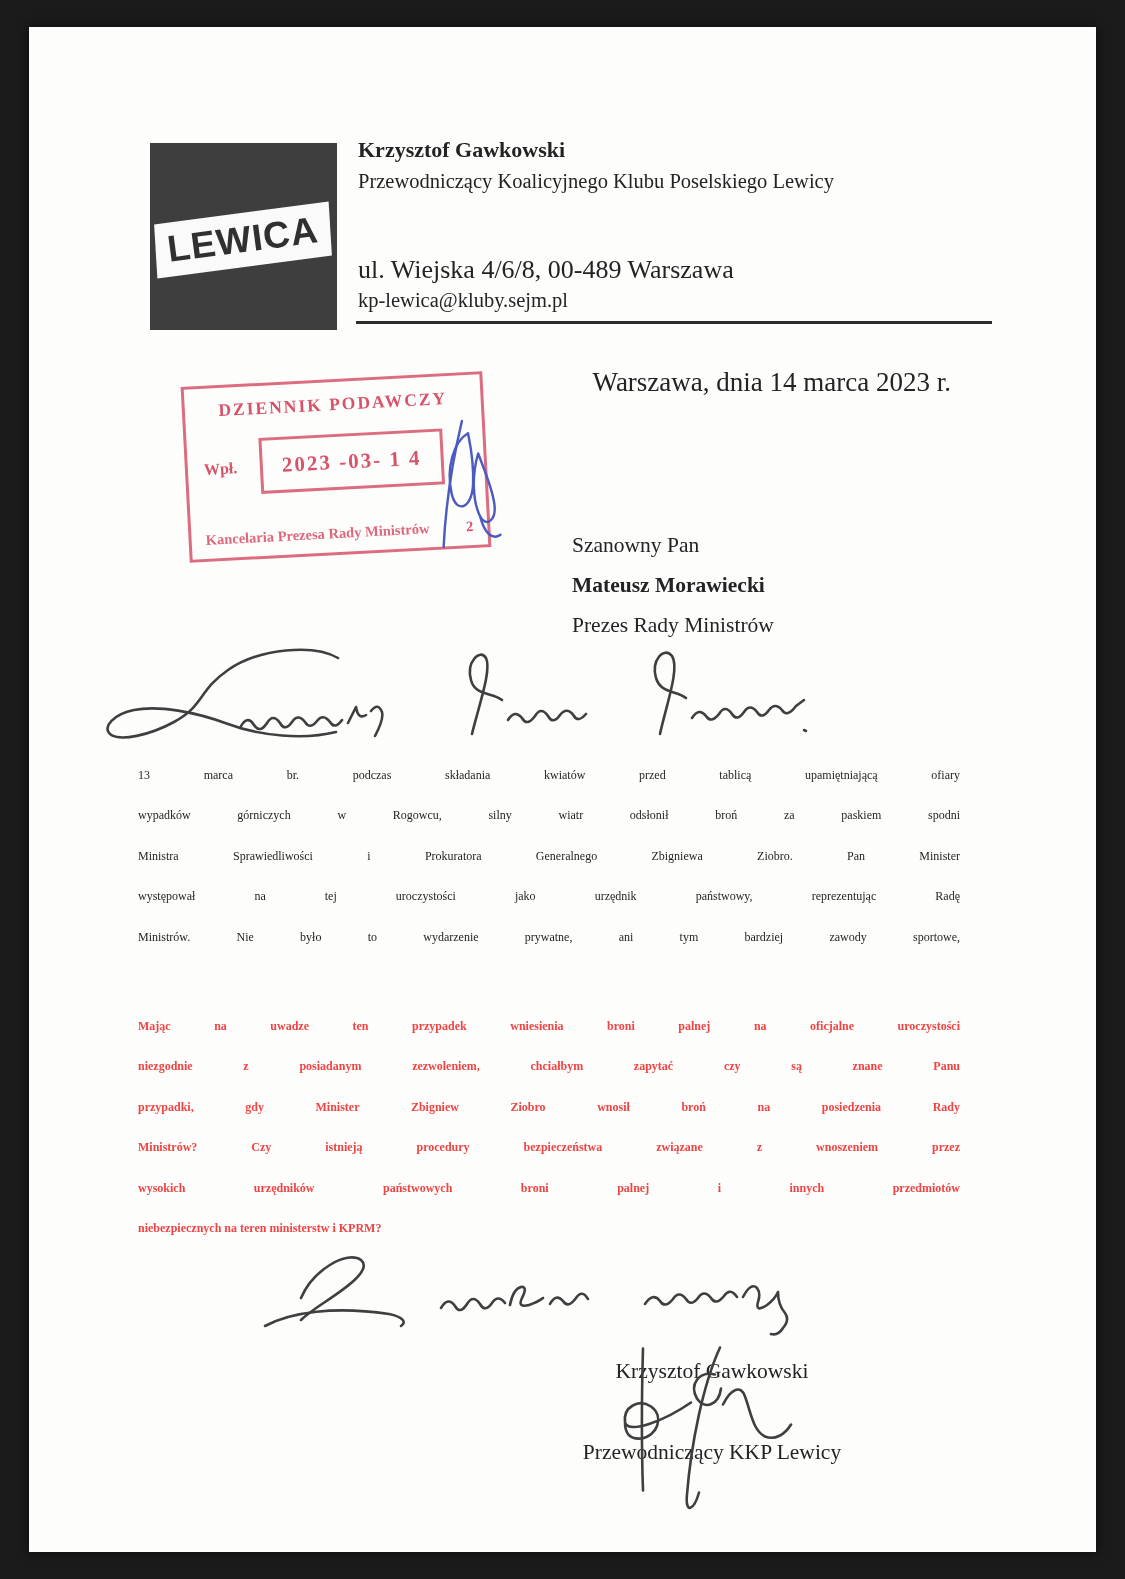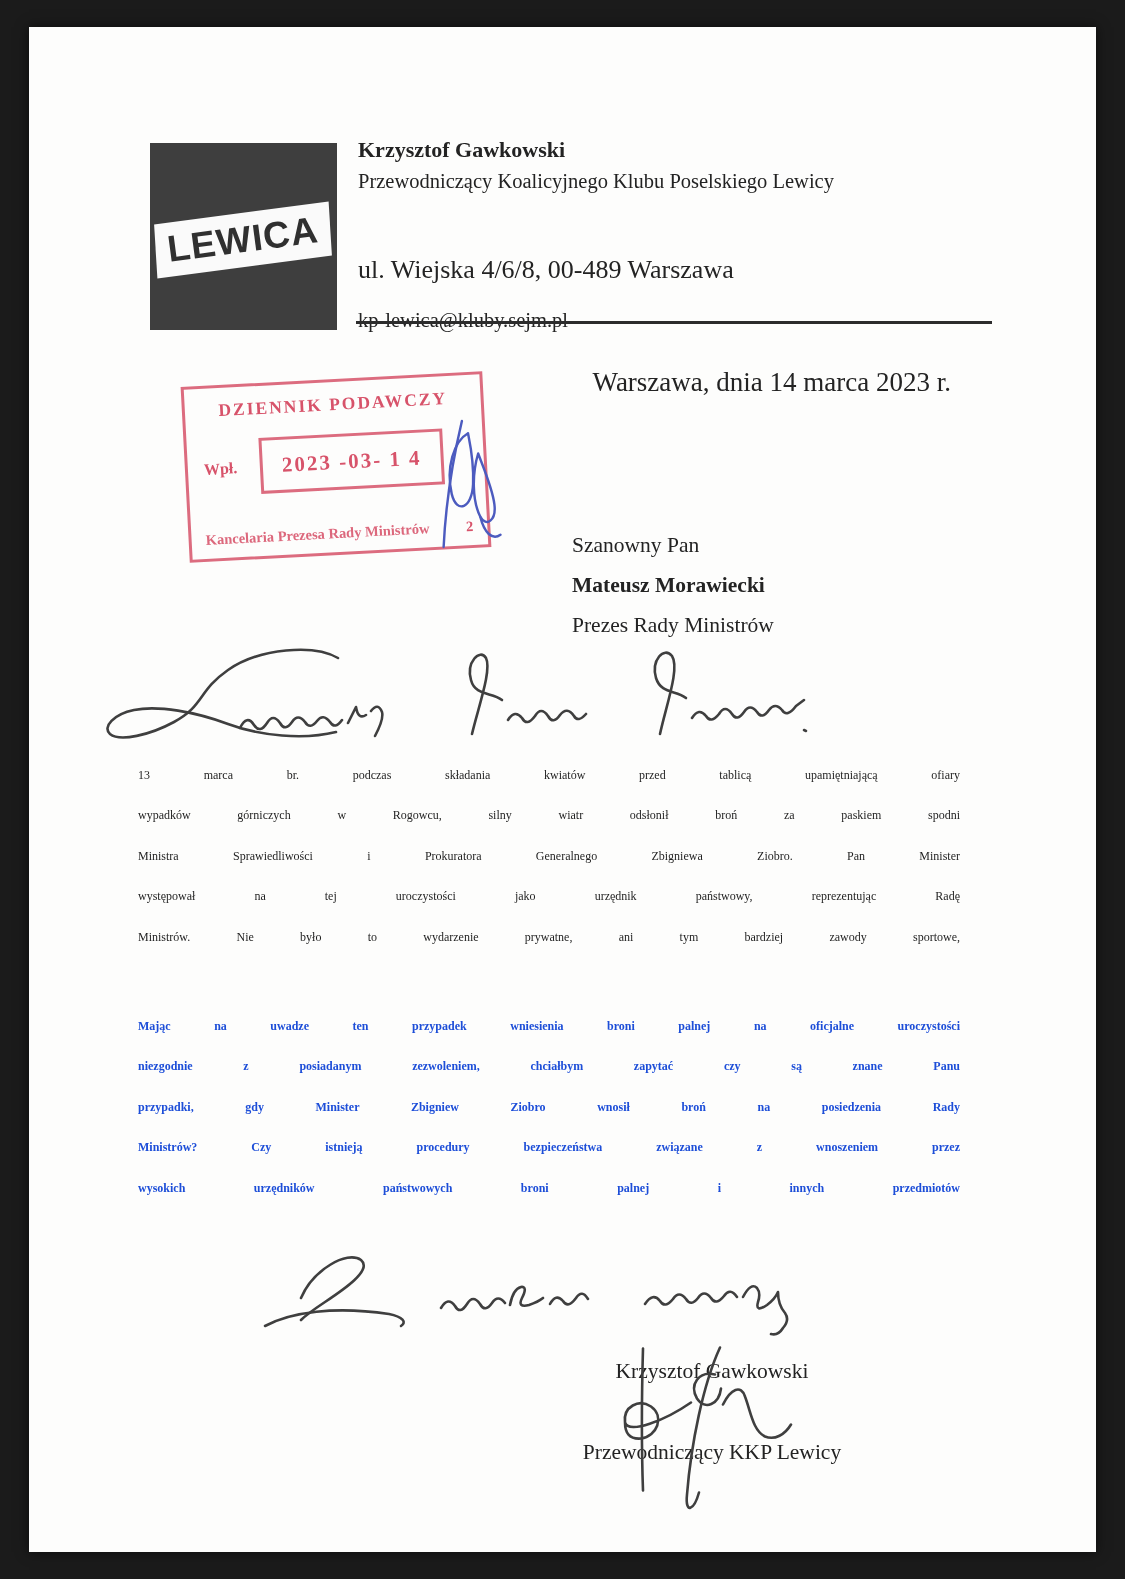--- a/index.html
+++ b/index.html
@@ -12,21 +12,21 @@
   
   .logo{left:121px;top:116px;width:187px;height:187px;background:#3e3e3e;overflow:hidden;}
   .logo-band{position:absolute;left:5px;top:70px;width:176px;height:54px;background:#fafafa;
              transform:rotate(-7.5deg) skewX(-4deg);display:flex;align-items:center;justify-content:center;}
   .logo-band span{font-family:"Liberation Sans",sans-serif;font-weight:bold;font-size:37px;
                   letter-spacing:1px;color:#303030;transform:skewX(4deg);}
   
   .sender-name{left:329px;top:110px;font-size:22px;font-weight:bold;}
   .sender-role{left:329px;top:143px;font-size:20.5px;}
   .sender-address{left:329px;top:228px;font-size:26px;}
-  .sender-email{left:329px;top:262px;font-size:20.5px;margin-top:20px;}
+  .sender-email{left:329px;top:262px;font-size:20.5px;}
   .rule{left:327px;top:294px;width:636px;height:3px;background:#2c2c2c;}
   
   .date-line{left:420px;top:340px;width:502px;text-align:right;font-size:27px;}
   
   .stamp{left:156px;top:352px;width:296px;height:170px;border:3px solid rgba(211,73,96,.85);
          transform:rotate(-3deg);color:#d64a63;opacity:.95;}
   .stamp-title{position:absolute;left:0;top:12px;width:100%;text-align:center;font-weight:bold;
                font-size:17.5px;letter-spacing:2px;color:#d64a63;}
   .stamp-label{position:absolute;left:16px;top:72px;font-weight:bold;font-size:16px;}
   .stamp-datebox{position:absolute;left:72px;top:52px;width:178px;height:50px;
@@ -34,21 +34,21 @@
   .stamp-datebox span{font-weight:bold;font-size:21px;letter-spacing:2px;}
   .stamp-office{position:absolute;left:14px;bottom:10px;width:268px;display:flex;justify-content:space-between;
                 font-weight:bold;font-size:14.5px;}
   .stamp-office .office{opacity:.88;}
   
   .recipient{left:543px;top:498px;font-size:21.5px;line-height:40px;}
   .recipient .bold{font-weight:bold;}
   
   .para{left:109px;width:822px;font-size:12px;line-height:40.4px;color:#1f1f1f;}
   .para1{top:728px;}
-  .para2{top:979px;font-weight:bold;color:#1d4ed8;}
+  .para2{top:979px;font-weight:bold;color:#ef4444;}
   .jline{text-align:justify;text-align-last:justify;white-space:normal;overflow:hidden;height:40.4px;}
   .jline.last{text-align-last:left;}
   
   .sig-name{left:450px;top:1332px;width:466px;text-align:center;font-size:21.5px;}
   .sig-role{left:450px;top:1413px;width:466px;text-align:center;font-size:21.5px;}
   
   .hand path{fill:none;stroke:#3f3f3f;stroke-width:2.6;stroke-linecap:round;stroke-linejoin:round;}
   .hand.blue path{stroke:#4c5bbf;stroke-width:2.4;}
   .sr{position:absolute;width:1px;height:1px;overflow:hidden;opacity:0;}
 </style>
@@ -115,20 +115,21 @@
       <div class="jline">występował na tej uroczystości jako urzędnik państwowy, reprezentując Radę</div>
       <div class="jline">Ministrów. Nie było to wydarzenie prywatne, ani tym bardziej zawody sportowe,</div>
     </div>
 
     <div class="abs para para2">
       <div class="jline">Mając na uwadze ten przypadek wniesienia broni palnej na oficjalne uroczystości</div>
       <div class="jline">niezgodnie z posiadanym zezwoleniem, chciałbym zapytać czy są znane Panu</div>
       <div class="jline">przypadki, gdy Minister Zbigniew Ziobro wnosił broń na posiedzenia Rady</div>
       <div class="jline">Ministrów? Czy istnieją procedury bezpieczeństwa związane z wnoszeniem przez</div>
       <div class="jline">wysokich urzędników państwowych broni palnej i innych przedmiotów</div>
+      <div class="jline last">niebezpiecznych na teren ministerstw i KPRM?</div>
     </div>
 
     <svg class="abs hand" style="left:226px;top:1212px;" width="560" height="102" viewBox="0 0 560 100">
       <path d="M46,58 C58,30 92,10 106,20 C118,30 88,50 70,62 C58,70 50,76 46,80"></path>
       <path d="M10,86 C36,72 80,66 134,74 C148,77 152,82 146,86"></path>
       <path d="M186,68 q7,-12 14,-2 q5,9 12,-2 q6,-10 13,0 q5,9 12,-1 q6,-9 13,0 m5,2 q3,-16 11,-18 q7,-1 1,11 q-5,10 7,7 q9,-3 14,-7 m7,6 q6,-11 13,-3 q5,8 13,-3 q6,-9 12,1"></path>
       <path d="M390,64 q8,-12 15,-3 q5,8 13,-2 q6,-9 13,0 q5,8 12,-1 q6,-9 13,0 q5,8 13,-2 q6,-9 13,1 m6,0 q8,-15 14,-9 q4,5 1,14 q-3,11 9,3 q8,-6 11,-13 q0,13 7,21 q5,7 -2,15 q-5,8 -12,6"></path>
     </svg>
     <span class="sr">Z wyrazami szacunku</span>
 

